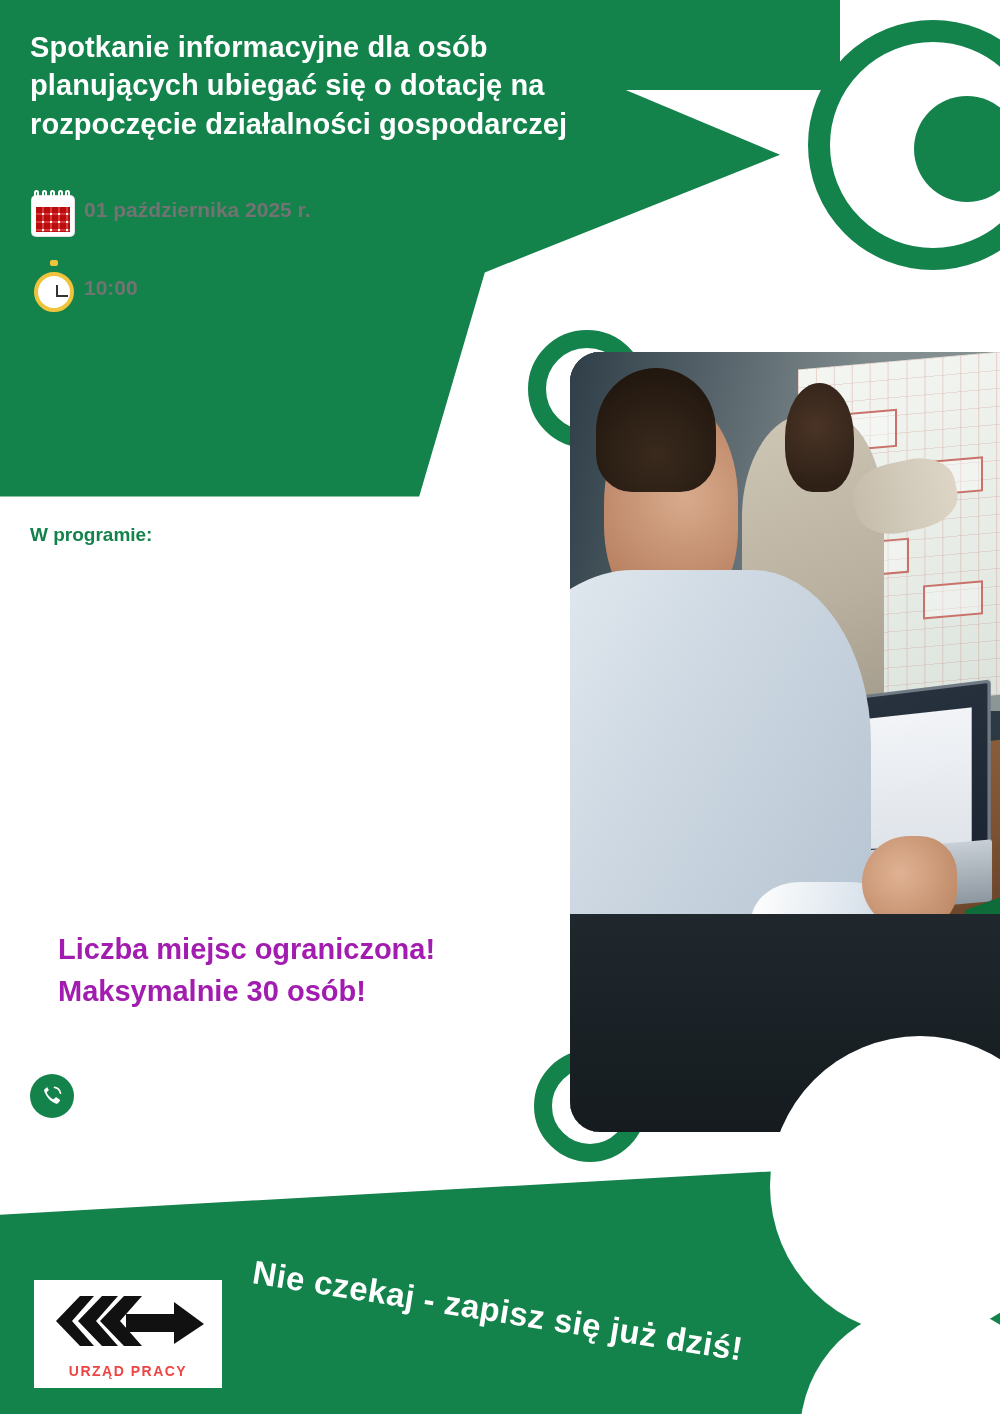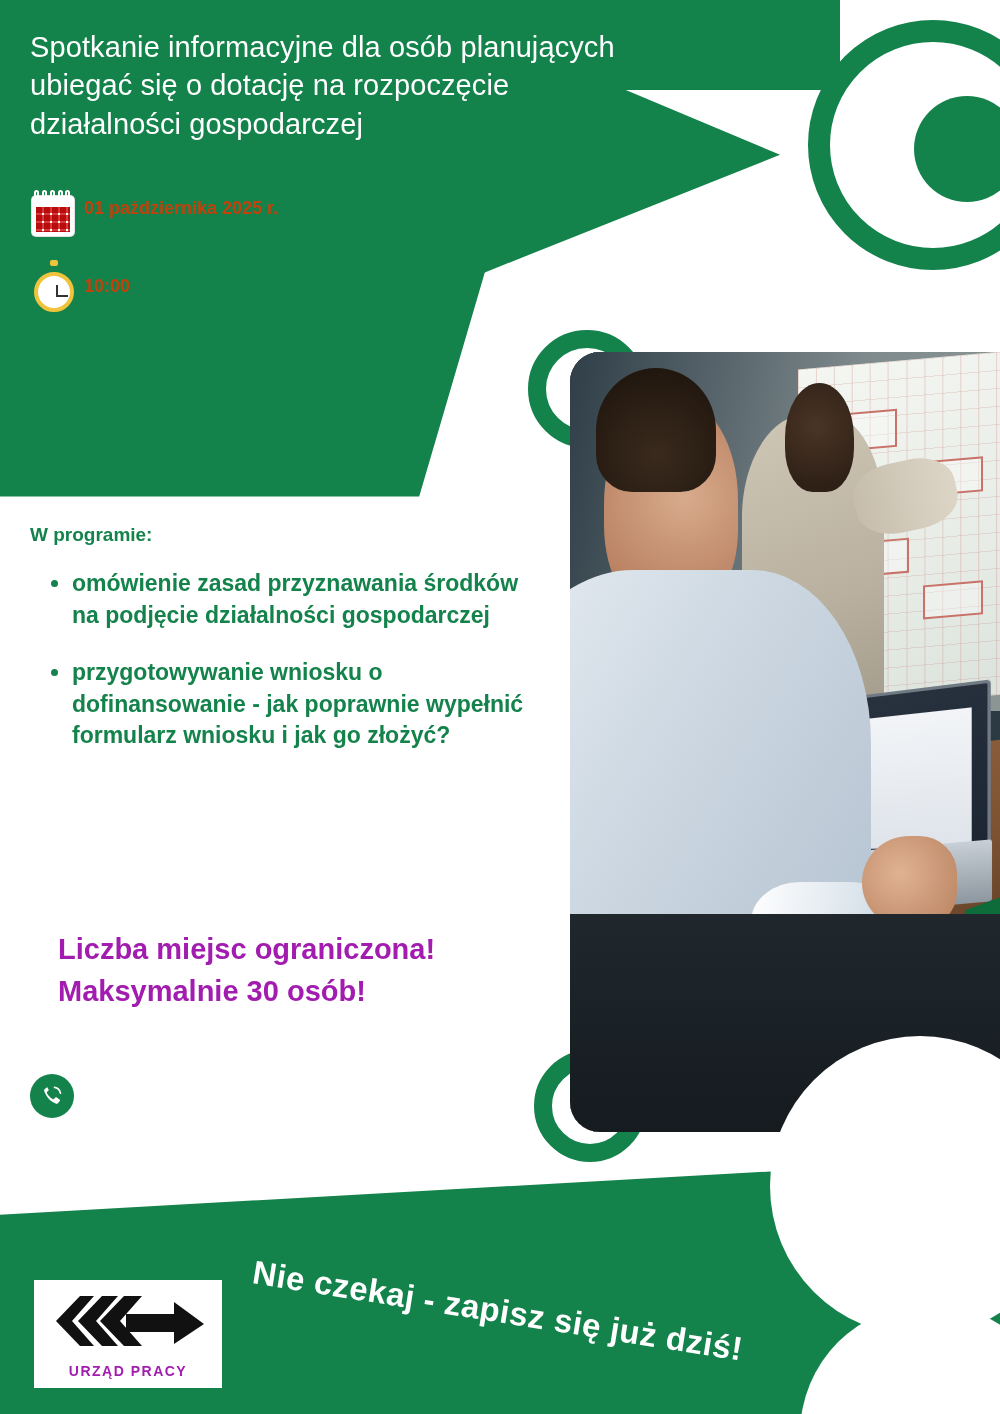--- a/index.html
+++ b/index.html
@@ -206,21 +206,21 @@
 
   
   .heading {
     position: absolute;
     left: 30px;
     top: 28px;
     width: 620px;
     z-index: 5;
     color: #ffffff;
     font-size: 29px;
-    font-weight: normal;
+    font-weight: bold;
     line-height: 1.32;
     letter-spacing: .1px;
   }
 
   
   .info {
     position: absolute;
     left: 28px;
     top: 188px;
     z-index: 5;
@@ -231,22 +231,22 @@
     align-items: flex-start;
     margin-bottom: 26px;
   }
   .info-icon {
     width: 56px;
     min-width: 56px;
     height: 52px;
     position: relative;
   }
   .info-text {
-    color: #c2410c;
-    font-size: 18px;
+    color: #737373;
+    font-size: 21px;
     font-weight: bold;
     line-height: 1.35;
     padding-top: 8px;
   }
 
   
   .cal {
     position: absolute; left: 4px; top: 8px; width: 42px; height: 40px;
     background: #ffffff; border-radius: 4px; overflow: hidden;
     box-shadow: 0 0 0 1px #e2e2e2;
@@ -414,21 +414,21 @@
     left: 14px; top: 10px;
     width: 160px; height: 62px;
   }
   .logo-caption {
     position: absolute;
     left: 0; right: 0; bottom: 9px;
     text-align: center;
     font-size: 14px;
     font-weight: bold;
     letter-spacing: 1.5px;
-    color: #a21caf;
+    color: #ef4444;
   }
 </style>
 </head>
 <body>
 
 <div class="poster">
 
   <div class="ring-top-right"></div>
   <div class="top-banner"></div>
   <div class="top-banner-2"></div>
@@ -493,24 +493,20 @@
         <div class="clock"></div>
       </div>
       <div class="info-text">10:00</div>
     </div>
 
 
   </div>
 
   <div class="program">
     <div class="program-title">W programie:</div>
-    <ul class="program-list">
-      <li>omówienie zasad przyznawania środków na podjęcie działalności gospodarczej</li>
-      <li>przygotowywanie wniosku o dofinansowanie - jak poprawnie wypełnić formularz wniosku i jak go złożyć?</li>
-    </ul>
   </div>
 
   <div class="limit">Liczba miejsc ograniczona! Maksymalnie 30 osób!</div>
 
   <div class="phone-row">
     <div class="phone-icon">
       <svg width="24" height="24" viewBox="0 0 24 24" aria-hidden="true">
         <path d="M6.6 2.5 8.9 6 7.2 7.8c-.4.4-.5 1-.2 1.5 1.2 2.3 3.4 4.5 5.7 5.7.5.3 1.1.2 1.5-.2l1.8-1.7 3.5 2.3c.6.4.7 1.2.3 1.7l-1.6 2c-.5.6-1.3.8-2 .6C10.7 17.6 6.4 13.3 4.2 7c-.3-.7 0-1.5.6-2l2-1.6c.6-.4 1.4-.3 1.8.3z" fill="#ffffff"></path>
         <path d="M14.5 3.4c3 .5 5.4 2.9 6 5.9" stroke="#ffffff" stroke-width="1.6" fill="none" stroke-linecap="round"></path>
       </svg>

